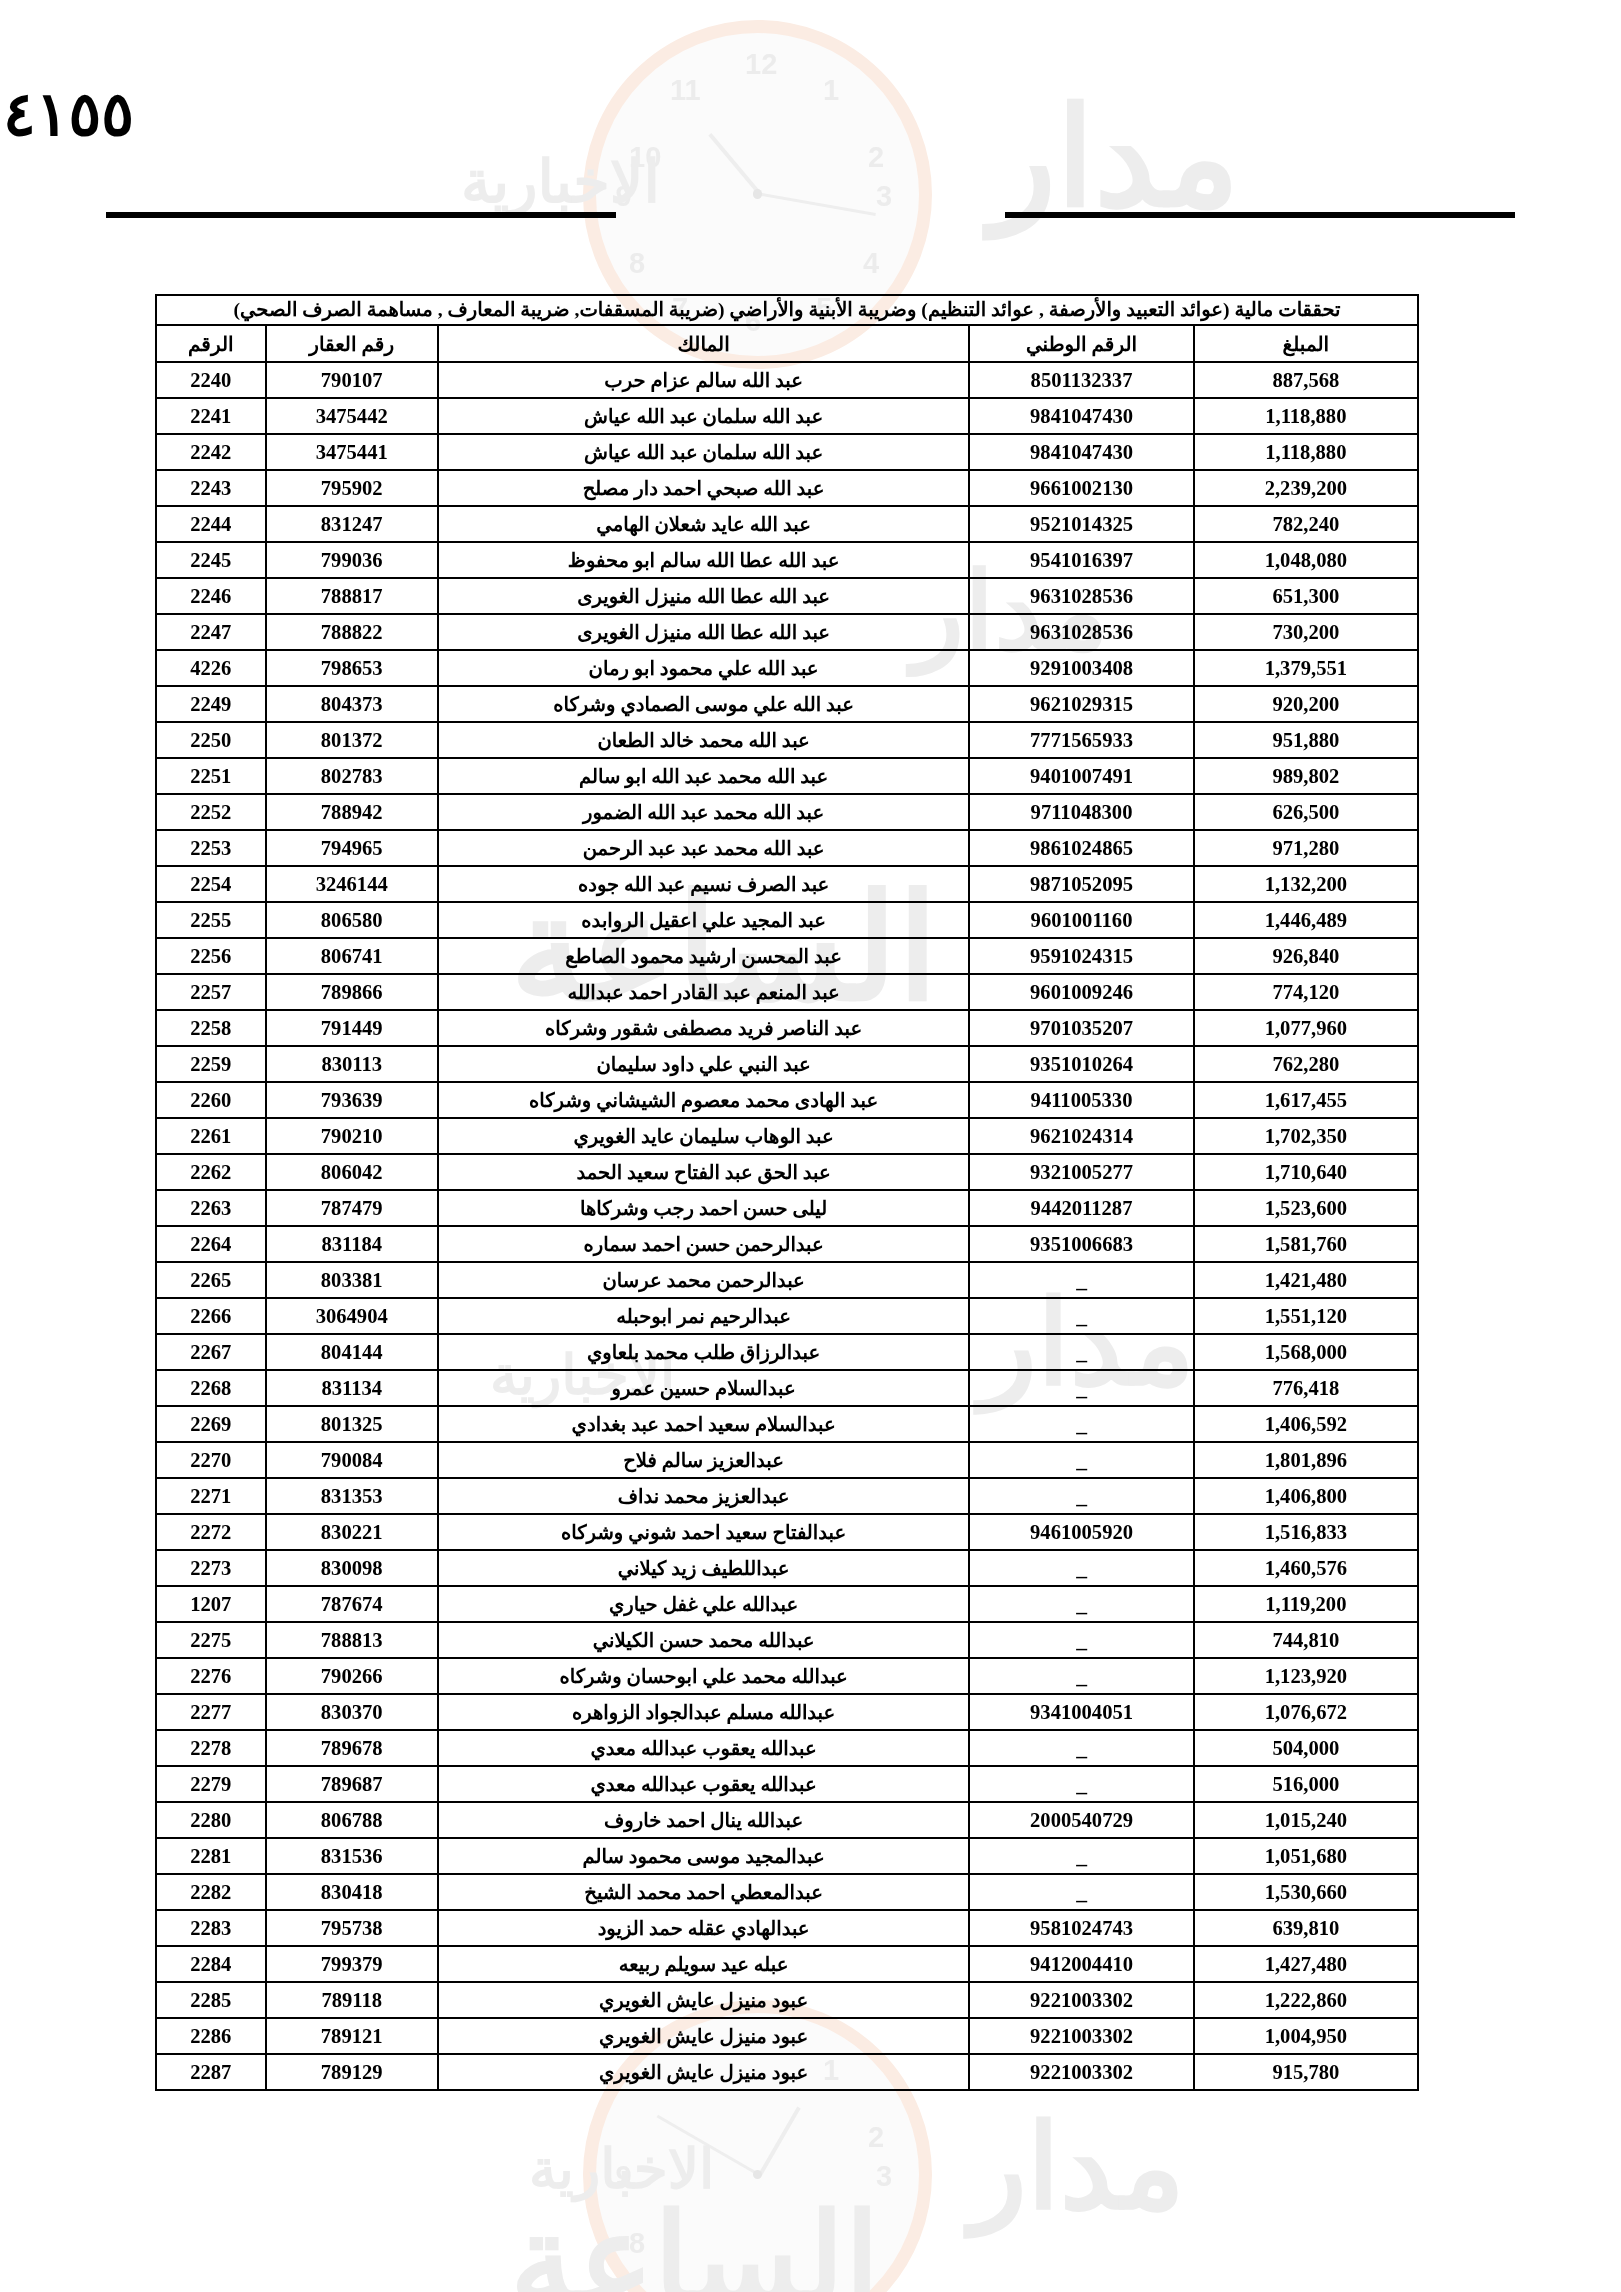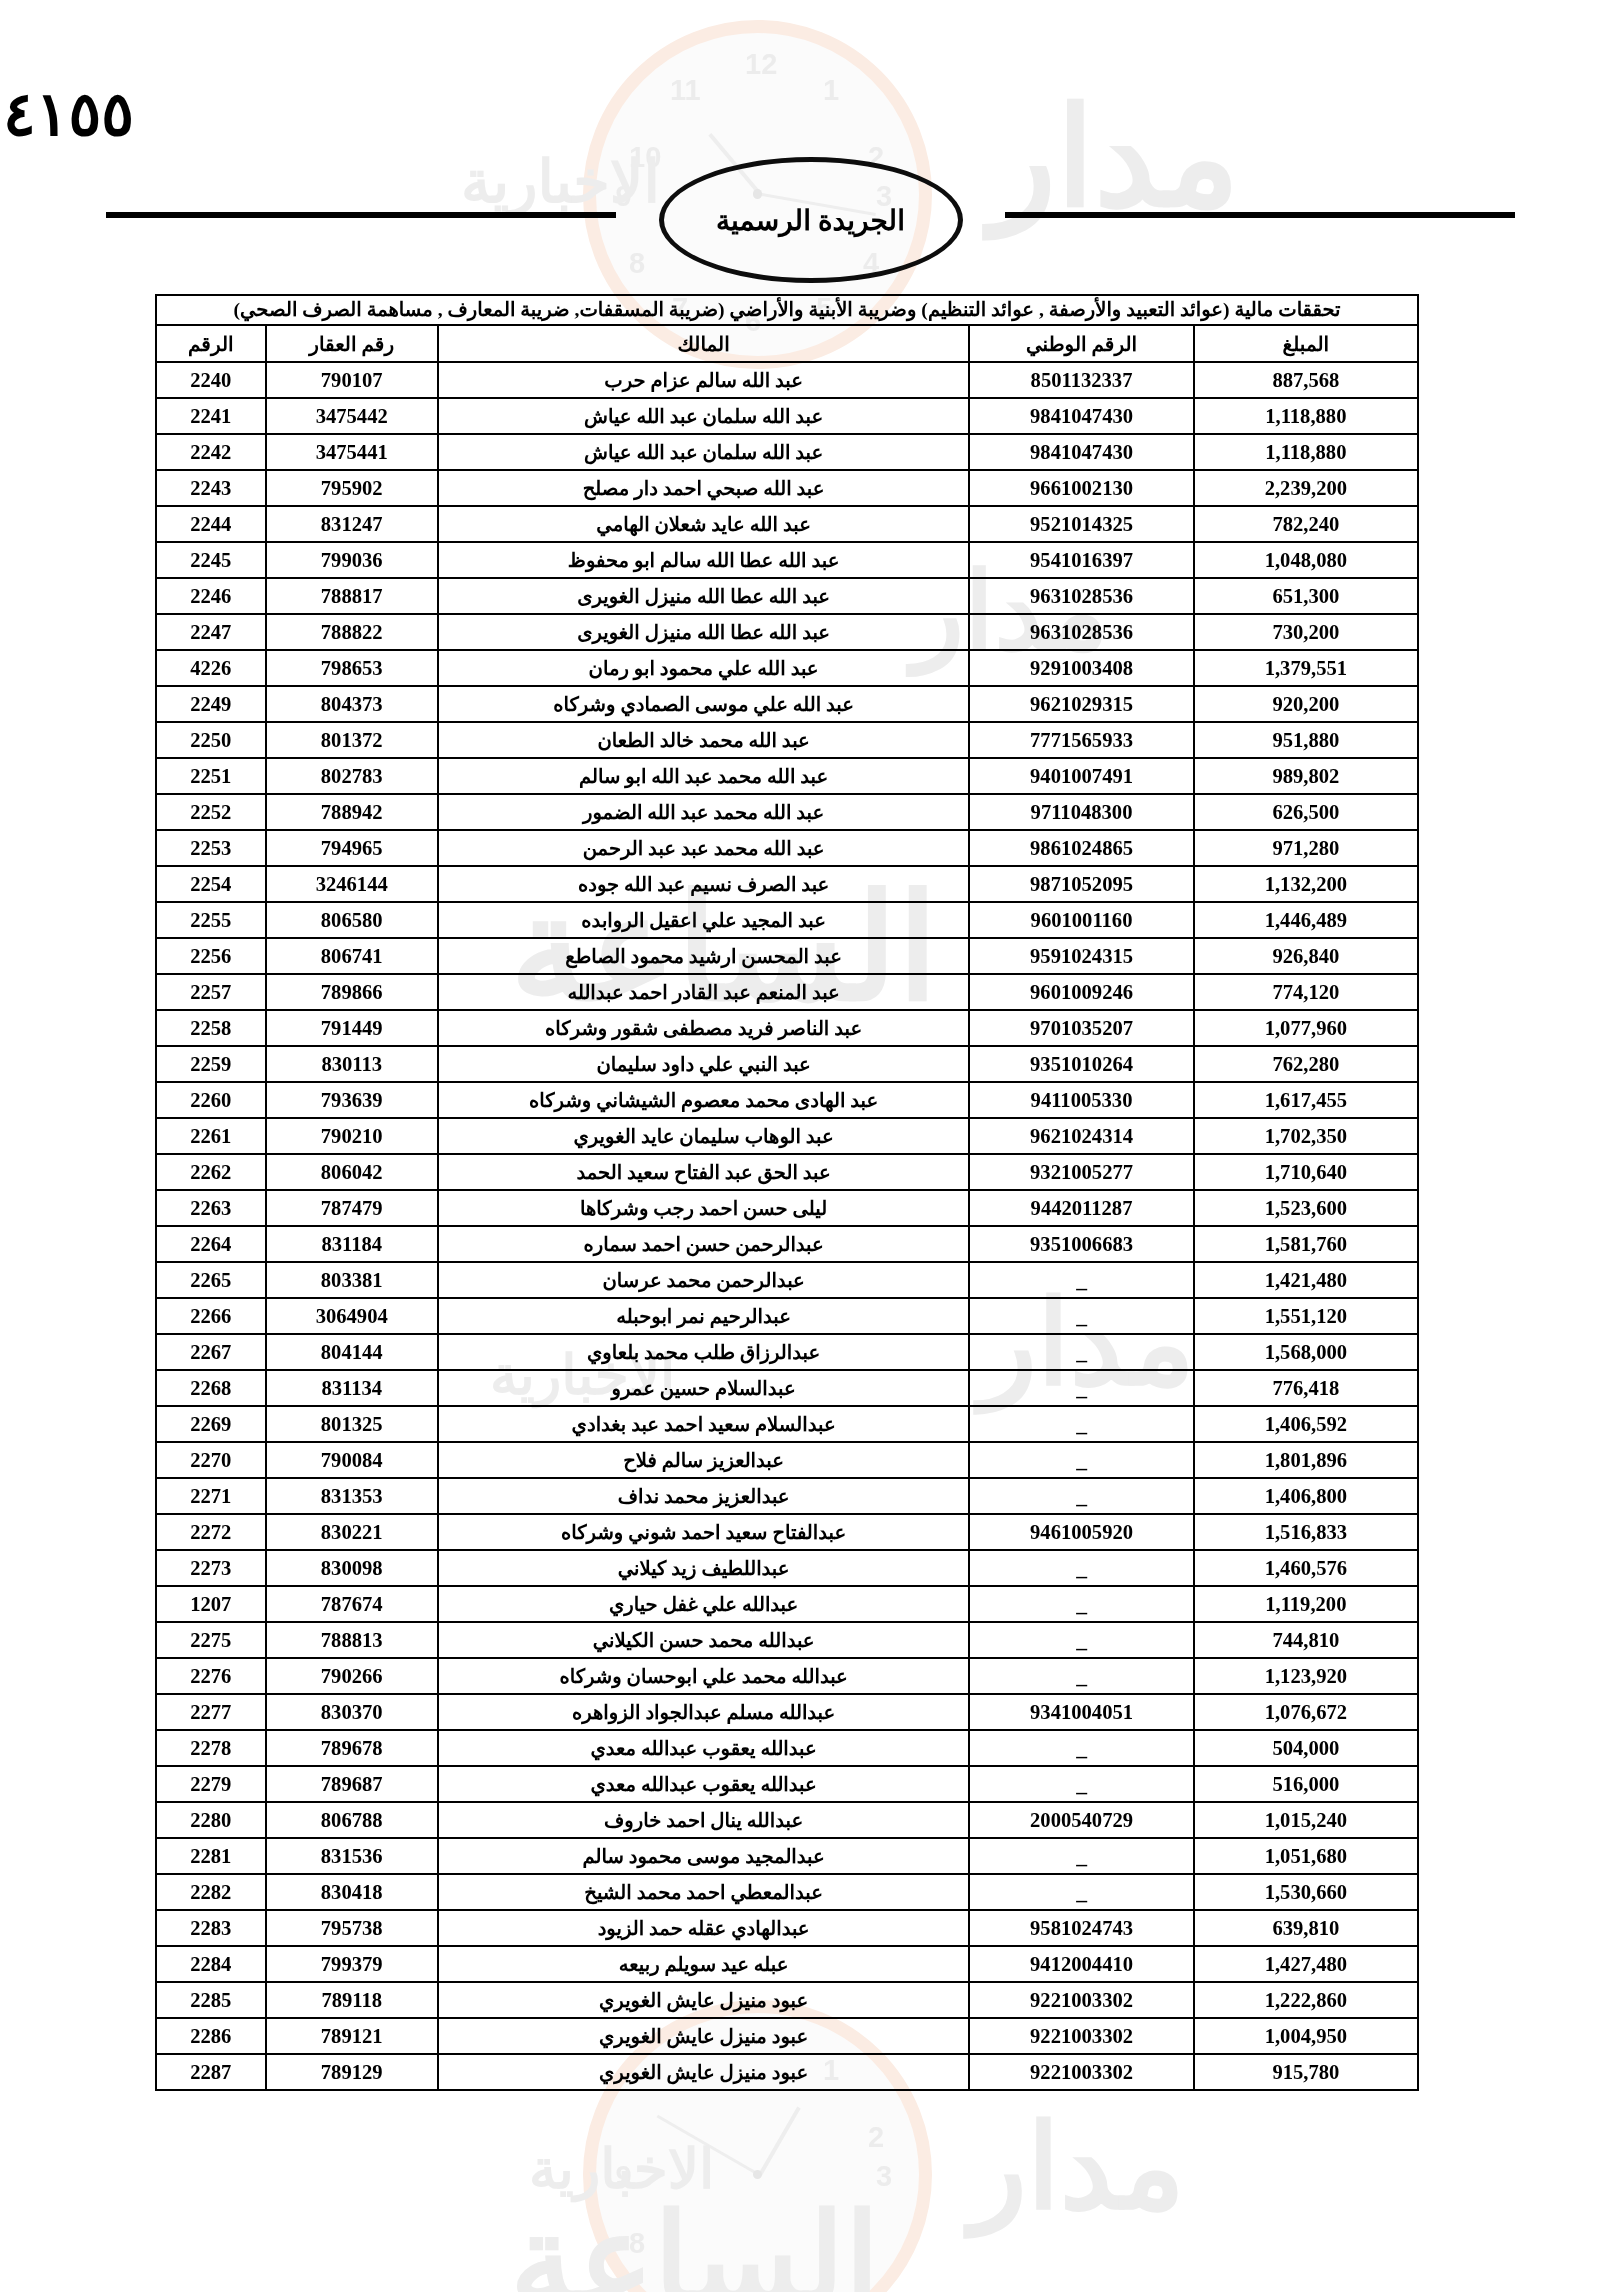--- a/index.html
+++ b/index.html
@@ -227,23 +227,20 @@
   <span class="wm-letter" style="left:970px; top:2098px; font-size:118px;">مدار</span>
   <span class="wm-letter" style="left:510px; top:2186px; font-size:127px;">الساعة</span>
 </div>
 
 <div class="page">
 
   <div class="header">
     <div class="page-number">٤١٥٥</div>
     <div class="header-rule-right"></div>
     <div class="header-rule-left"></div>
-    <div class="gazette-badge">
-      <span>الجريدة الرسمية</span>
-    </div>
   </div>
 
   <div class="table-wrap">
     <table class="gazette">
       <colgroup>
         <col class="c-amount">
           <col class="c-national">
           <col class="c-owner">
           <col class="c-property">
           <col class="c-seq">

